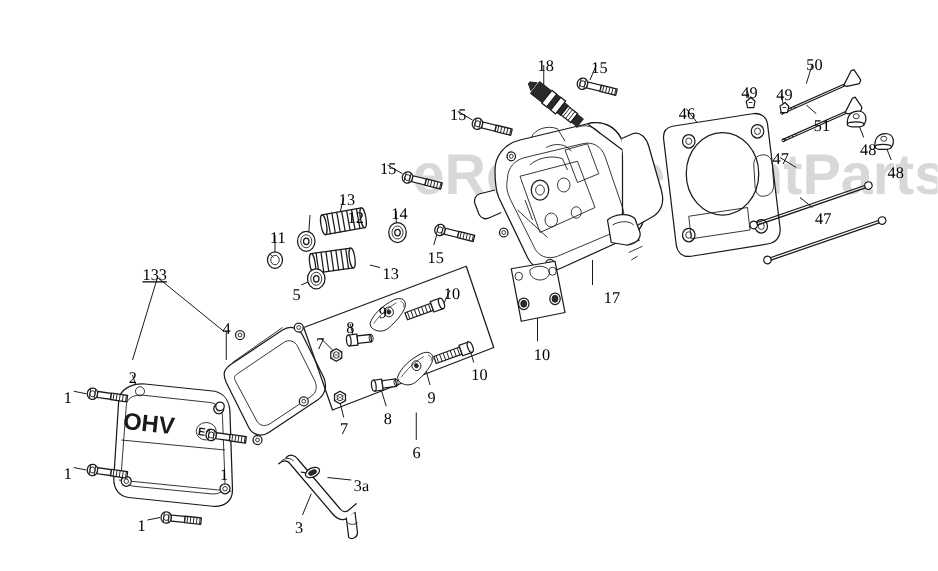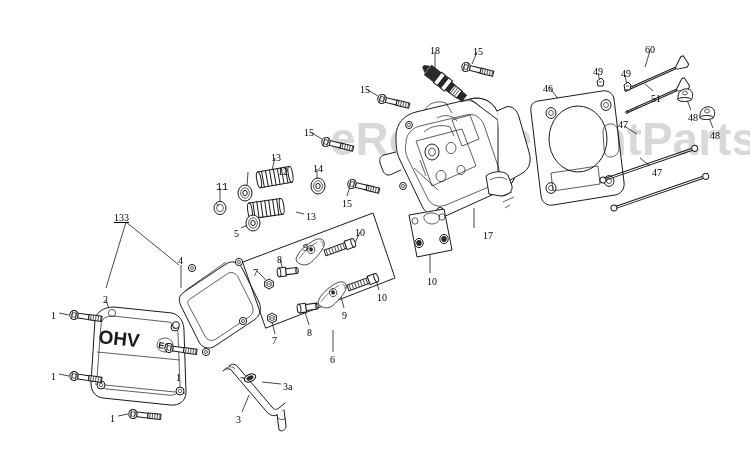--- a/index.html
+++ b/index.html
@@ -5,21 +5,21 @@
   html,body{margin:0;padding:0;}
   body{
     width:750px;height:457px;background:#ffffff;
     font-family:"Liberation Serif",serif;
     position:relative;overflow:hidden;
   }
   #diagram{position:absolute;inset:0;}
   .lbl{
     position:absolute;
     font-family:"Liberation Serif",serif;
-    font-size:10px;color:#000;
+    font-size:13px;color:#000;
     line-height:1;white-space:nowrap;
     user-select:none;
   }
 </style>
 </head>
 <body>
 
 <svg id="diagram" viewBox="0 0 750 457" width="750" height="457">
   <defs>
     <style>
@@ -450,34 +450,34 @@
     <div class="lbl" style="left: 234px; top: 229px;">5</div>
     <div class="lbl" style="left: 330px; top: 355px;">6</div>
     <div class="lbl" style="left: 253px; top: 268px;">7</div>
     <div class="lbl" style="left: 272px; top: 336px;">7</div>
     <div class="lbl" style="left: 277px; top: 255px;">8</div>
     <div class="lbl" style="left: 307px; top: 328px;">8</div>
     <div class="lbl" style="left: 303px; top: 243px;">9</div>
     <div class="lbl" style="left: 342px; top: 311px;">9</div>
     <div class="lbl" style="left: 355px; top: 228px;">10</div>
     <div class="lbl" style="left: 377px; top: 293px;">10</div>
-    <div class="lbl" style="left: 216px; top: 183px; font-family: Liberation Mono, monospace;">11</div>
+    <div class="lbl" style="left: 216px; top: 183px;">11</div>
     <div class="lbl" style="left: 244px; top: 167px; margin-left: 34px;">12</div>
     <div class="lbl" style="left: 271px; top: 153px;">13</div>
     <div class="lbl" style="left: 306px; top: 212px;">13</div>
     <div class="lbl" style="left: 313px; top: 164px;">14</div>
     <div class="lbl" style="left: 360px; top: 85px;">15</div>
     <div class="lbl" style="left: 304px; top: 128px;">15</div>
     <div class="lbl" style="left: 342px; top: 199px;">15</div>
     <div class="lbl" style="left: 473px; top: 47px;">15</div>
     <div class="lbl" style="left: 427px; top: 277px;">10</div>
     <div class="lbl" style="left: 471px; top: 231px; margin-left: 12px;">17</div>
     <div class="lbl" style="left: 430px; top: 46px;">18</div>
     <div class="lbl" style="left: 543px; top: 84px;">46</div>
     <div class="lbl" style="left: 618px; top: 120px;">47</div>
     <div class="lbl" style="left: 652px; top: 168px;">47</div>
     <div class="lbl" style="left: 688px; top: 113px;">48</div>
     <div class="lbl" style="left: 710px; top: 131px;">48</div>
     <div class="lbl" style="left: 593px; top: 67px;">49</div>
     <div class="lbl" style="left: 621px; top: 69px;">49</div>
-    <div class="lbl" style="left: 645px; top: 45px;">60</div>
+    <div class="lbl" style="left: 645px; top: 45px;">50</div>
     <div class="lbl" style="left: 651px; top: 94px; text-align: center;">51</div>
   </div>
 
 </body></html>

